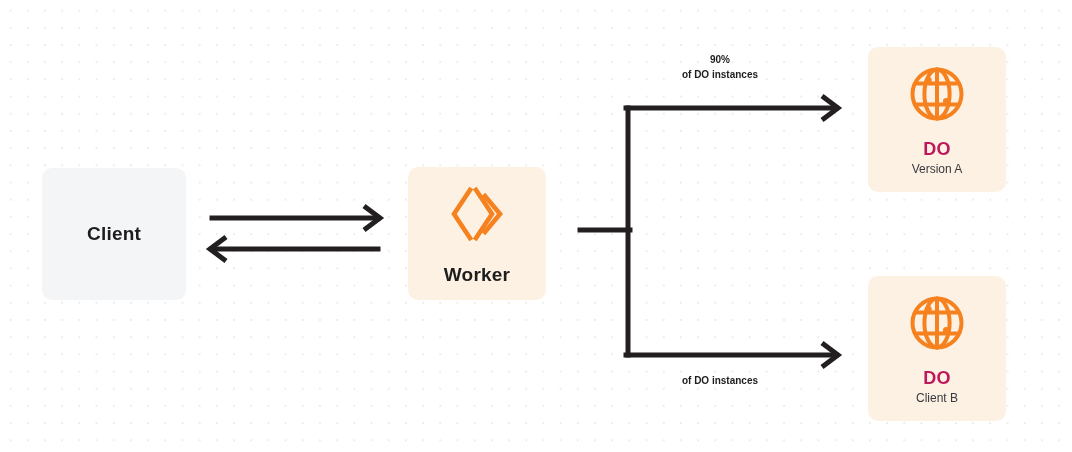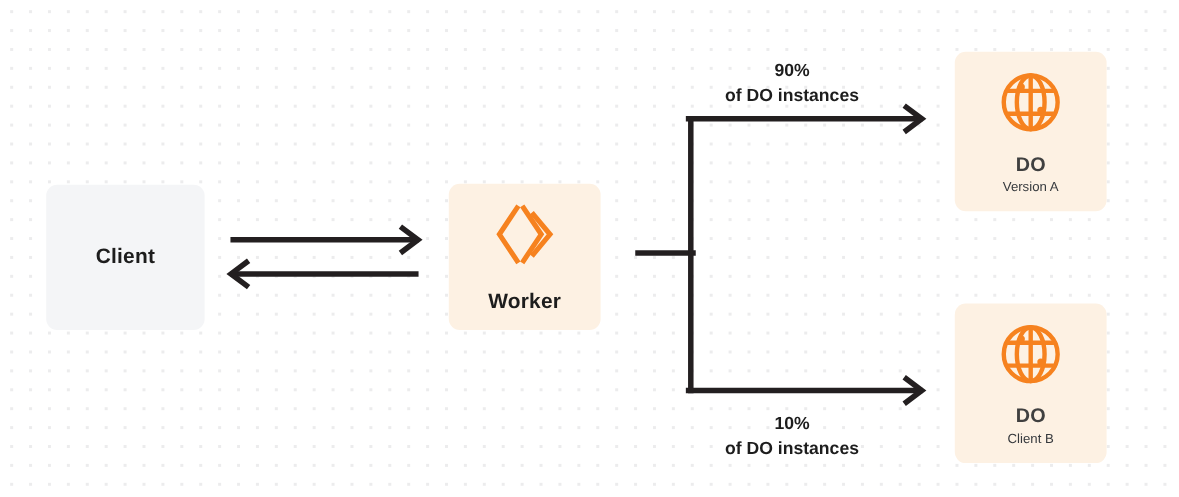--- a/index.html
+++ b/index.html
@@ -70,36 +70,36 @@
     height: 145px;
     background: #fdf1e3;
     padding-top: 4px;
   }
   #do-a-node { top: 47px; }
   #do-b-node { top: 276px; }
   .do-node .node-icon { margin-bottom: 11px; }
   .do-node .node-title {
     font-size: 18px;
     font-weight: bold;
-    color: #404040;
+    color: #be185d;
     line-height: 1.25;
     letter-spacing: 0.2px;
   }
   .do-node .node-subtitle {
     font-size: 12px;
     font-weight: normal;
     color: #36393d;
     line-height: 1.3;
     margin-top: 2px;
   }
   
   .edge-label {
     position: absolute;
     text-align: center;
-    font-size: 16px;
+    font-size: 10px;
     font-weight: bold;
     color: #1d1d1d;
     line-height: 1.45;
     white-space: nowrap;
   }
   #label-90 {
     left: 599px;
     top: 53px;
     width: 242px;
   }
@@ -203,17 +203,16 @@
     <div class="node-title">DO</div>
     <div class="node-subtitle">Client B</div>
   </div>
 
   <div class="edge-label" id="label-90">
     <div>90%</div>
     <div>of DO instances</div>
   </div>
 
   <div class="edge-label" id="label-10">
-    <div>10%</div>
     <div>of DO instances</div>
   </div>
 
 </div>
 
 </body></html>

